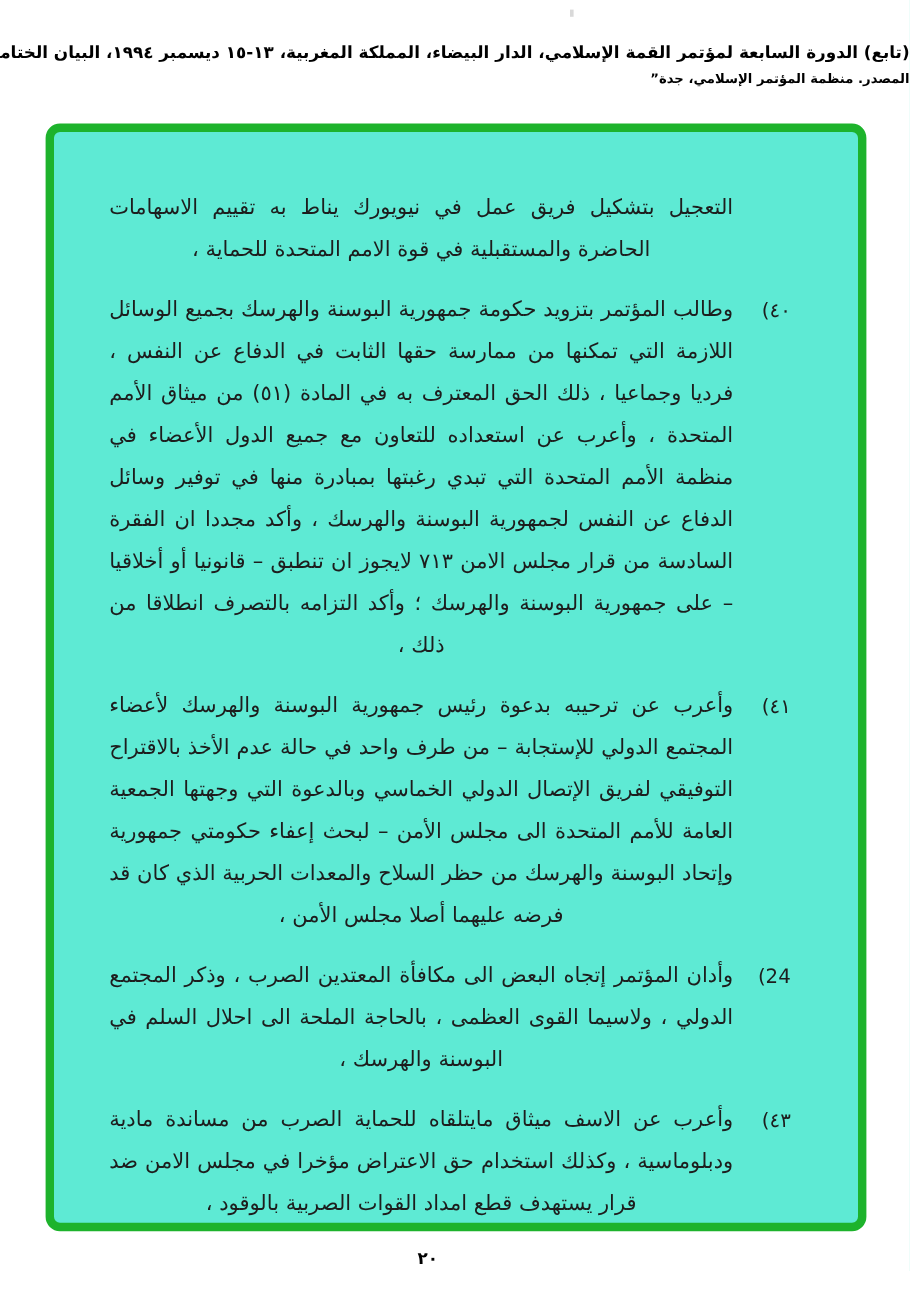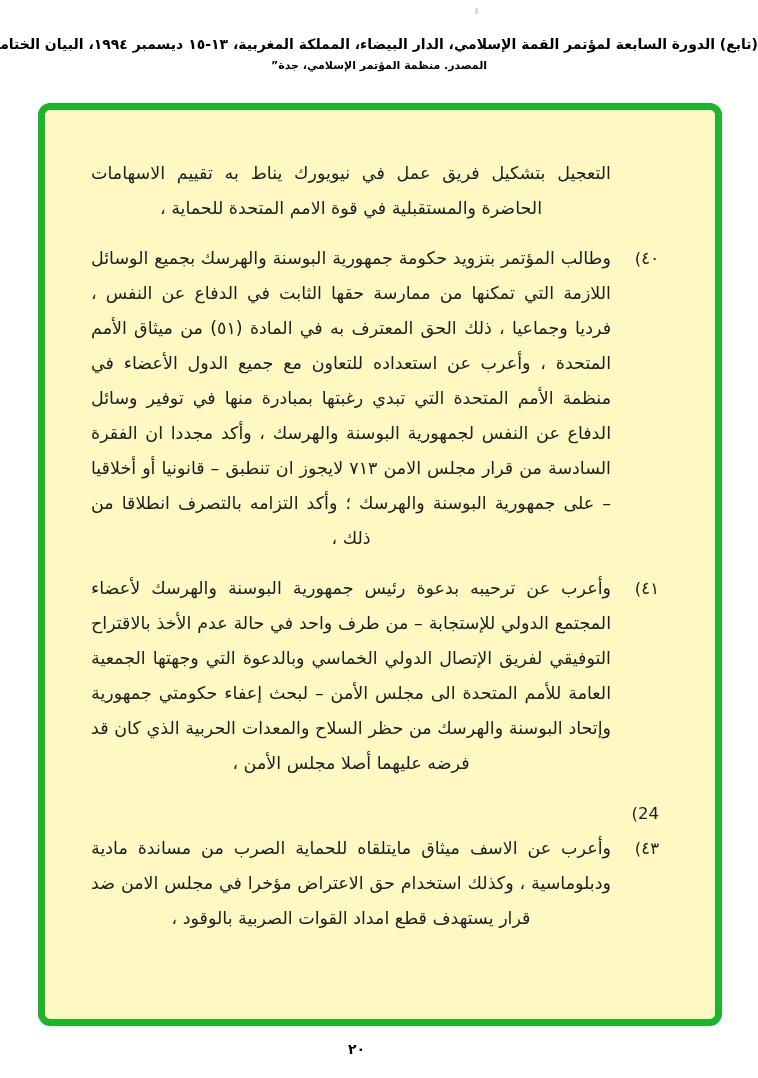--- a/index.html
+++ b/index.html
@@ -33,28 +33,29 @@
   .header-line1 {
     font-size: 14px;
     font-weight: bold;
     letter-spacing: 0;
     white-space: nowrap;
   }
   .header-line2 {
     font-size: 11px;
     font-weight: bold;
     margin-top: 7px;
+    text-align: right;
   }
   .frame {
     position: absolute;
     left: 38px; top: 103px;
     width: 670px; height: 909px;
     border: 7px solid #1db32c;
     border-radius: 12px;
-    background: #fef9c3;
+    background: #5eead4;
   }
   .content {
     direction: rtl;
     padding: 46px 56px 0 46px;
     font-size: 17.5px;
   }
   .para {
     text-align: justify;
     text-align-last: center;
     -moz-text-align-last: center;
@@ -114,20 +115,21 @@
         <p class="para item-body"><span class="lead">وطالب</span><span> المؤتمر بتزويد حكومة جمهورية البوسنة والهرسك بجميع الوسائل اللازمة التي تمكنها من ممارسة حقها الثابت في الدفاع عن النفس ، فرديا وجماعيا ، ذلك الحق المعترف به في المادة (٥١) من ميثاق الأمم المتحدة ، وأعرب عن استعداده للتعاون مع جميع الدول الأعضاء في منظمة الأمم المتحدة التي تبدي رغبتها بمبادرة منها في توفير وسائل الدفاع عن النفس لجمهورية البوسنة والهرسك ، وأكد مجددا ان الفقرة السادسة من قرار مجلس الامن ٧١٣ لايجوز ان تنطبق – قانونيا أو أخلاقيا – على جمهورية البوسنة والهرسك ؛ وأكد التزامه بالتصرف انطلاقا من ذلك ،</span><span class="lead"></span><span></span></p>
       </div>
 
       <div class="item">
         <span class="item-number">٤١)</span>
         <p class="para item-body"><span class="lead">وأعرب</span><span> عن ترحيبه بدعوة رئيس جمهورية البوسنة والهرسك لأعضاء المجتمع الدولي للإستجابة – من طرف واحد في حالة عدم الأخذ بالاقتراح التوفيقي لفريق الإتصال الدولي الخماسي وبالدعوة التي وجهتها الجمعية العامة للأمم المتحدة الى مجلس الأمن – لبحث إعفاء حكومتي جمهورية وإتحاد البوسنة والهرسك من حظر السلاح والمعدات الحربية الذي كان قد فرضه عليهما أصلا مجلس الأمن ،</span><span class="lead"></span><span></span></p>
       </div>
 
       <div class="item">
         <span class="item-number">24)</span>
+        <p class="para item-body"><span class="lead">وأدان</span><span> المؤتمر إتجاه البعض الى مكافأة </span><span class="lead">المعتدين الصرب</span><span> ، وذكر المجتمع الدولي ، ولاسيما القوى العظمى ، بالحاجة الملحة الى احلال السلم في البوسنة والهرسك ،</span></p>
       </div>
 
       <div class="item">
         <span class="item-number">٤٣)</span>
         <p class="para item-body"><span class="lead">وأعرب</span><span> عن الاسف ميثاق مايتلقاه </span><span class="lead">للحماية الصرب</span><span> من مساندة مادية ودبلوماسية ، وكذلك استخدام حق الاعتراض مؤخرا في مجلس الامن ضد قرار يستهدف قطع امداد القوات الصربية بالوقود ،</span></p>
       </div>
 
     </div>
   </div>
 

